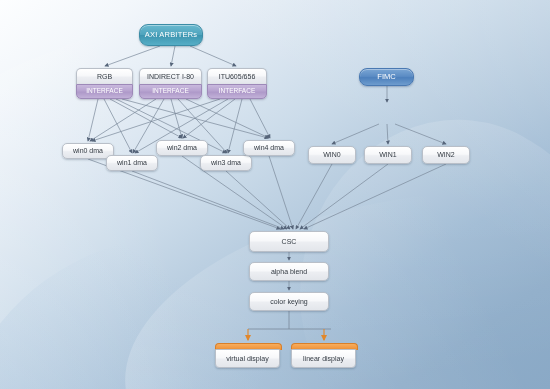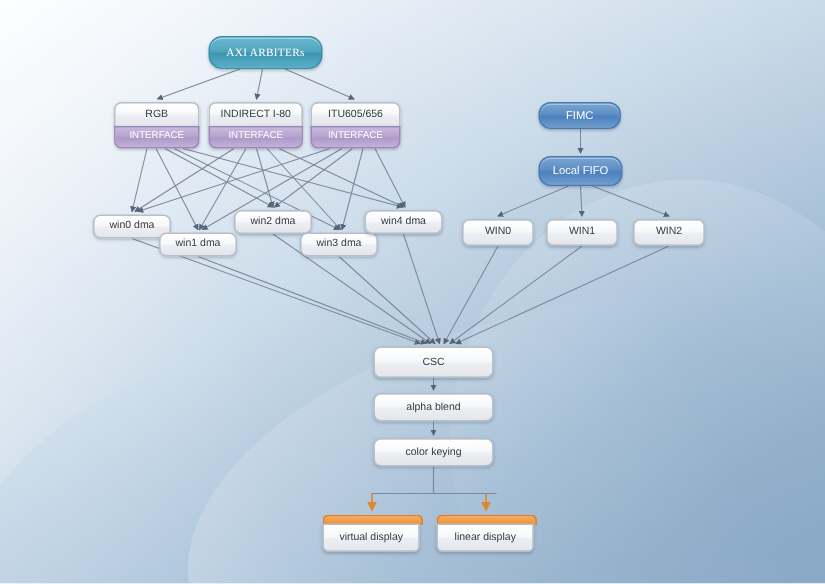--- a/index.html
+++ b/index.html
@@ -194,21 +194,21 @@
     <g stroke="#7a8899" stroke-width="0.8" fill="none">
       <path d="M289,311 L289,329"></path>
       <path d="M248,329 L331,329" stroke-width="0.8"></path>
     </g>
     <g stroke="#e1872b" stroke-width="1.1" fill="none" marker-end="url(#aro)">
       <path d="M248,329 L248,340"></path>
       <path d="M324,329 L324,340"></path>
     </g>
   </svg>
 
-  <div class="node n-teal" style="left:139px;top:24px;width:76px;height:22px;font-family:Liberation Serif, serif;">
+  <div class="node n-teal" style="left:139px;top:24px;width:64px;height:22px;">
     <span class="label">AXI ARBITERs</span>
   </div>
 
   <div class="node n-gray stack-top" style="left:76px;top:68px;width:57px;height:16px;">
     <span class="label">RGB</span>
   </div>
   <div class="node n-purple" style="left:76px;top:84px;width:57px;height:15px;">
     <span class="label">INTERFACE</span>
   </div>
 
@@ -237,23 +237,20 @@
   </div>
   <div class="node n-gray" style="left:200px;top:155px;width:52px;height:16px;">
     <span class="label">win3 dma</span>
   </div>
   <div class="node n-gray" style="left:243px;top:140px;width:52px;height:16px;">
     <span class="label">win4 dma</span>
   </div>
 
   <div class="node n-blue" style="left:359px;top:68px;width:55px;height:18px;">
     <span class="label">FIMC</span>
-  </div>
-  <div class="node n-blue" style="left:359px;top:104px;width:56px;height:20px;">
-    <span class="label">Local FIFO</span>
   </div>
 
   <div class="node n-gray" style="left:308px;top:146px;width:48px;height:18px;">
     <span class="label">WIN0</span>
   </div>
   <div class="node n-gray" style="left:364px;top:146px;width:48px;height:18px;">
     <span class="label">WIN1</span>
   </div>
   <div class="node n-gray" style="left:422px;top:146px;width:48px;height:18px;">
     <span class="label">WIN2</span>

